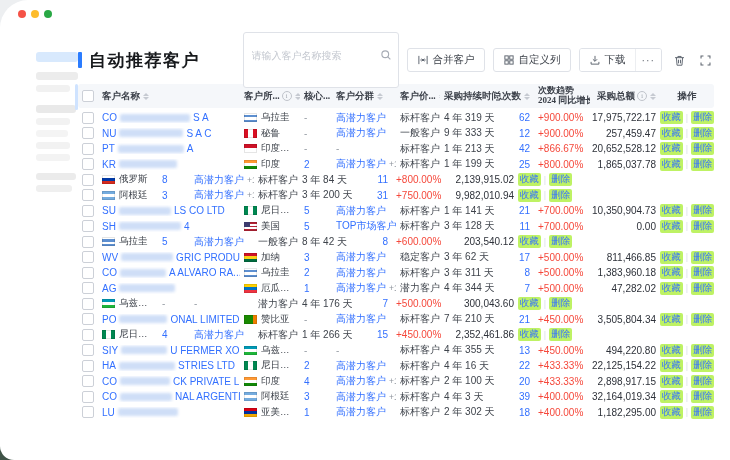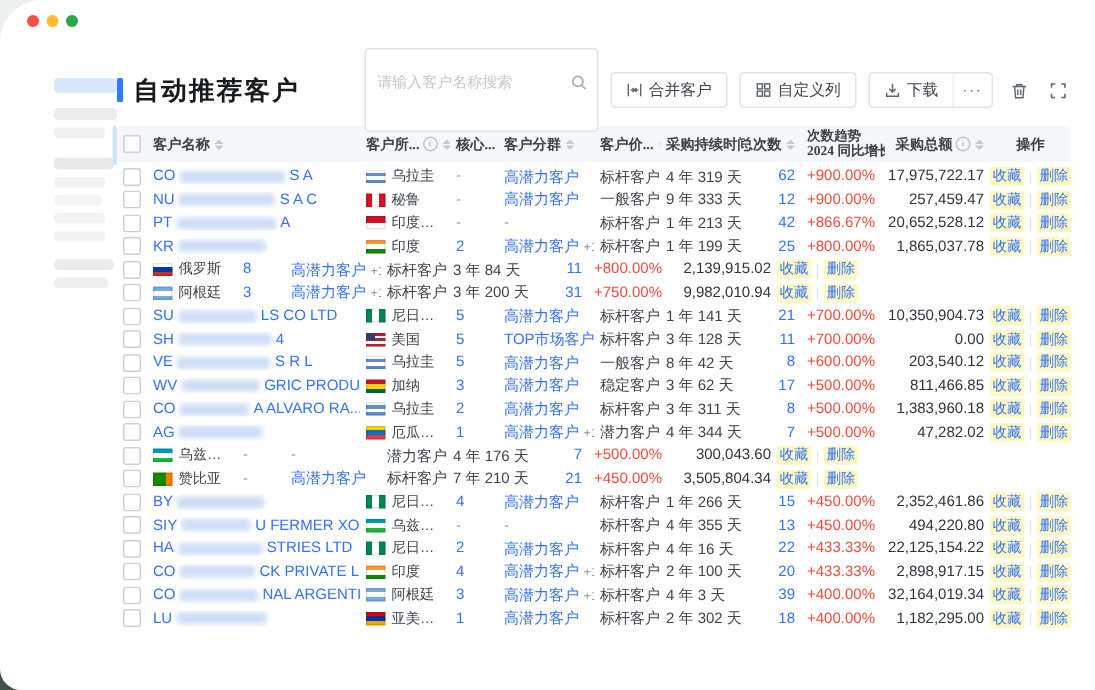--- a/index.html
+++ b/index.html
@@ -55,21 +55,21 @@
   .blur{display:inline-block;height:8px;background:#cfdef7;border-radius:2px;margin:0 3px;filter:blur(1.6px);flex:none;}
   .flag{width:13px;height:9px;margin-right:4px;flex:none;box-shadow:inset 0 0 0 1px rgba(0,0,0,.10);position:relative;}
   .canton{position:absolute;left:0;top:0;width:6px;height:5px;}
   .country-label{font-size:9.5px;color:#3f444c;overflow:hidden;text-overflow:ellipsis;}
   .lnk{color:#3370ff;cursor:pointer;}
   .dash{color:#9aa0a8;}
   .seg-extra{color:#8d939c;font-size:8.5px;margin-left:3px;}
   .count{color:#3370ff;}
   .trend{color:#f5483b;}
   .val-txt{color:#3f444c;}
-  .op{color:#3370ff;background:#fef9c3;border-radius:2px;padding:0 2px;font-size:9.5px;cursor:pointer;}
+  .op{color:#3370ff;background:#bef264;border-radius:2px;padding:0 2px;font-size:9.5px;cursor:pointer;}
   .op-div{color:#dde1e7;margin:0 3px;font-size:9px;}
   svg.ic{flex:none;}
 </style>
 </head>
 <body>
 
 <div class="stage">
   <div class="backdrop-tl"></div>
   <div class="backdrop-bl"></div>
   <div class="window">
@@ -533,25 +533,20 @@
             <div class="cell c-ops">
               <span class="op">收藏</span>
               <span class="op-div">|</span>
               <span class="op">删除</span>
             </div>
           </div>
           <div class="row">
             <div class="cell c-check">
               <span class="checkbox"></span>
             </div>
-            <div class="cell c-name name-cell">
-              <span>VE</span>
-              <span class="blur" style="width: 62px;"></span>
-              <span>S R L</span>
-            </div>
             <div class="cell c-country">
               <span class="flag" style="background: linear-gradient(rgb(255, 255, 255) 0%, rgb(255, 255, 255) 25%, rgb(93, 143, 208) 25%, rgb(93, 143, 208) 50%, rgb(255, 255, 255) 50%, rgb(255, 255, 255) 75%, rgb(93, 143, 208) 75%, rgb(93, 143, 208) 100%);"></span>
               <span class="country-label">乌拉圭</span>
             </div>
             <div class="cell c-core">
               <span class="lnk">5</span>
             </div>
             <div class="cell c-segment">
               <span class="lnk">高潜力客户</span>
             </div>
@@ -728,20 +723,25 @@
             <div class="cell c-ops">
               <span class="op">收藏</span>
               <span class="op-div">|</span>
               <span class="op">删除</span>
             </div>
           </div>
           <div class="row">
             <div class="cell c-check">
               <span class="checkbox"></span>
             </div>
+            <div class="cell c-name name-cell">
+              <span>PO</span>
+              <span class="blur" style="width: 48px;"></span>
+              <span>ONAL LIMITED</span>
+            </div>
             <div class="cell c-country">
               <span class="flag" style="background: linear-gradient(to right, rgb(25, 138, 0) 0%, rgb(25, 138, 0) 33.3%, rgb(25, 138, 0) 33.3%, rgb(25, 138, 0) 66.7%, rgb(239, 125, 0) 66.7%, rgb(239, 125, 0) 100%);"></span>
               <span class="country-label">赞比亚</span>
             </div>
             <div class="cell c-core">
               <span class="dash">-</span>
             </div>
             <div class="cell c-segment">
               <span class="lnk">高潜力客户</span>
             </div>
@@ -762,24 +762,20 @@
             </div>
             <div class="cell c-ops">
               <span class="op">收藏</span>
               <span class="op-div">|</span>
               <span class="op">删除</span>
             </div>
           </div>
           <div class="row">
             <div class="cell c-check">
               <span class="checkbox"></span>
-            </div>
-            <div class="cell c-name name-cell">
-              <span>BY</span>
-              <span class="blur" style="width: 58px;"></span>
             </div>
             <div class="cell c-country">
               <span class="flag" style="background: linear-gradient(to right, rgb(0, 135, 81) 0%, rgb(0, 135, 81) 33.3%, rgb(255, 255, 255) 33.3%, rgb(255, 255, 255) 66.7%, rgb(0, 135, 81) 66.7%, rgb(0, 135, 81) 100%);"></span>
               <span class="country-label">尼日利亚</span>
             </div>
             <div class="cell c-core">
               <span class="lnk">4</span>
             </div>
             <div class="cell c-segment">
               <span class="lnk">高潜力客户</span>

